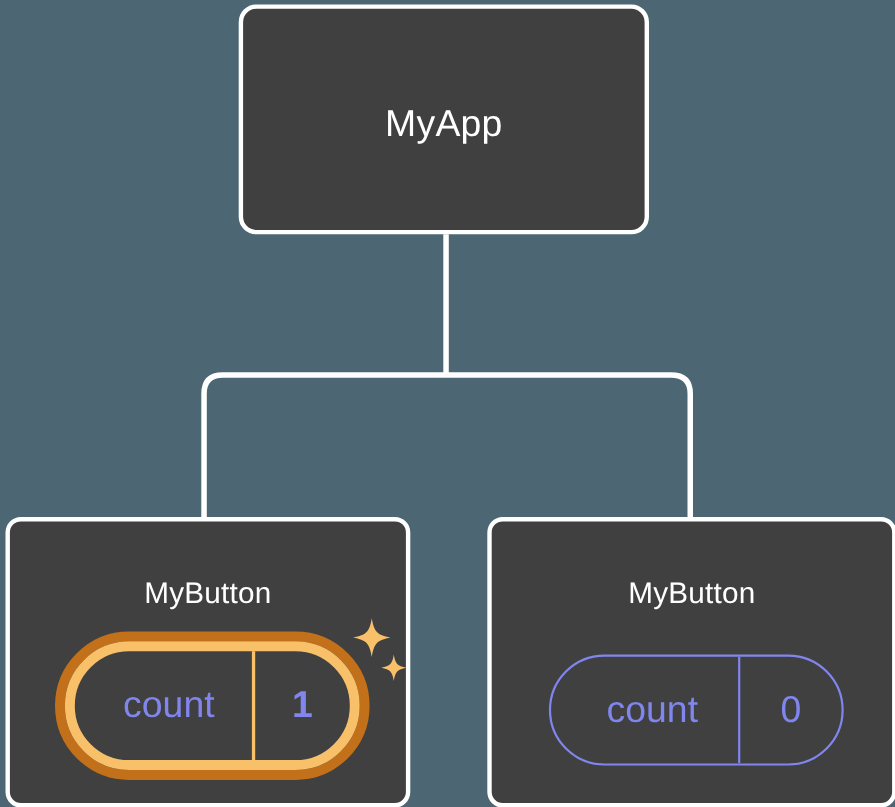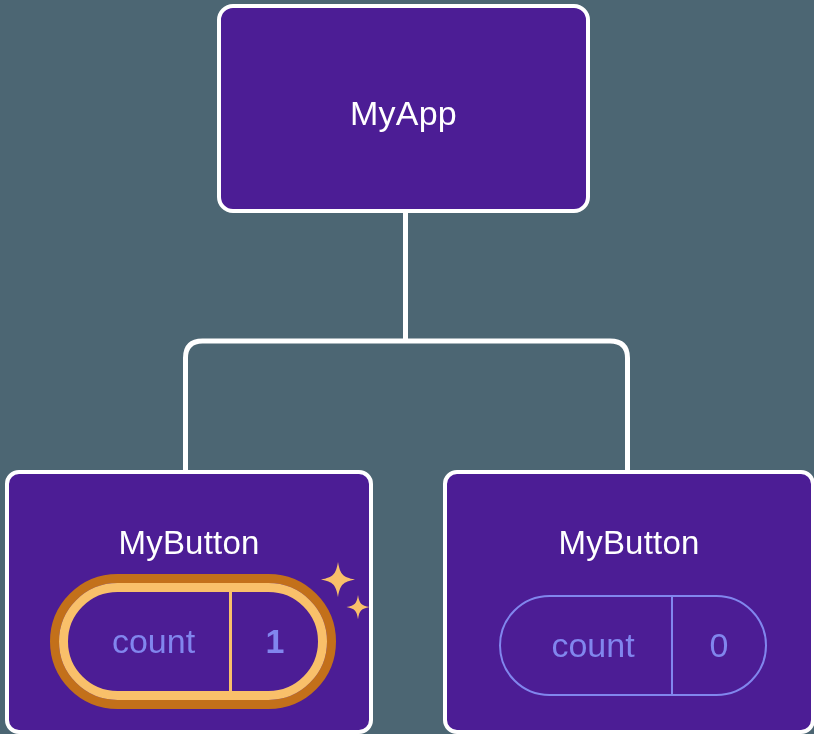--- a/index.html
+++ b/index.html
@@ -23,21 +23,21 @@
   .edges {
     position: absolute;
     left: 0;
     top: 0;
     width: 814px;
     height: 734px;
     pointer-events: none;
   }
   .node {
     position: absolute;
-    background: #4c1d95;
+    background: #404040;
     border: 4px solid #ffffff;
     border-radius: 14px;
     box-sizing: border-box;
   }
   .node-root {
     left: 217px;
     top: 4px;
     width: 373px;
     height: 209px;
     border-radius: 16px;
@@ -53,21 +53,21 @@
     top: 470px;
     width: 372px;
     height: 264px;
   }
   .node-title {
     position: absolute;
     left: 0;
     right: 0;
     text-align: center;
     color: #ffffff;
-    font-size: 33px;
+    font-size: 27px;
     font-weight: 400;
     letter-spacing: 0.2px;
     white-space: nowrap;
   }
   .node-root .node-title {
     top: 86px;
     font-size: 34px;
   }
   .node-child-left .node-title {
     top: 50px;

